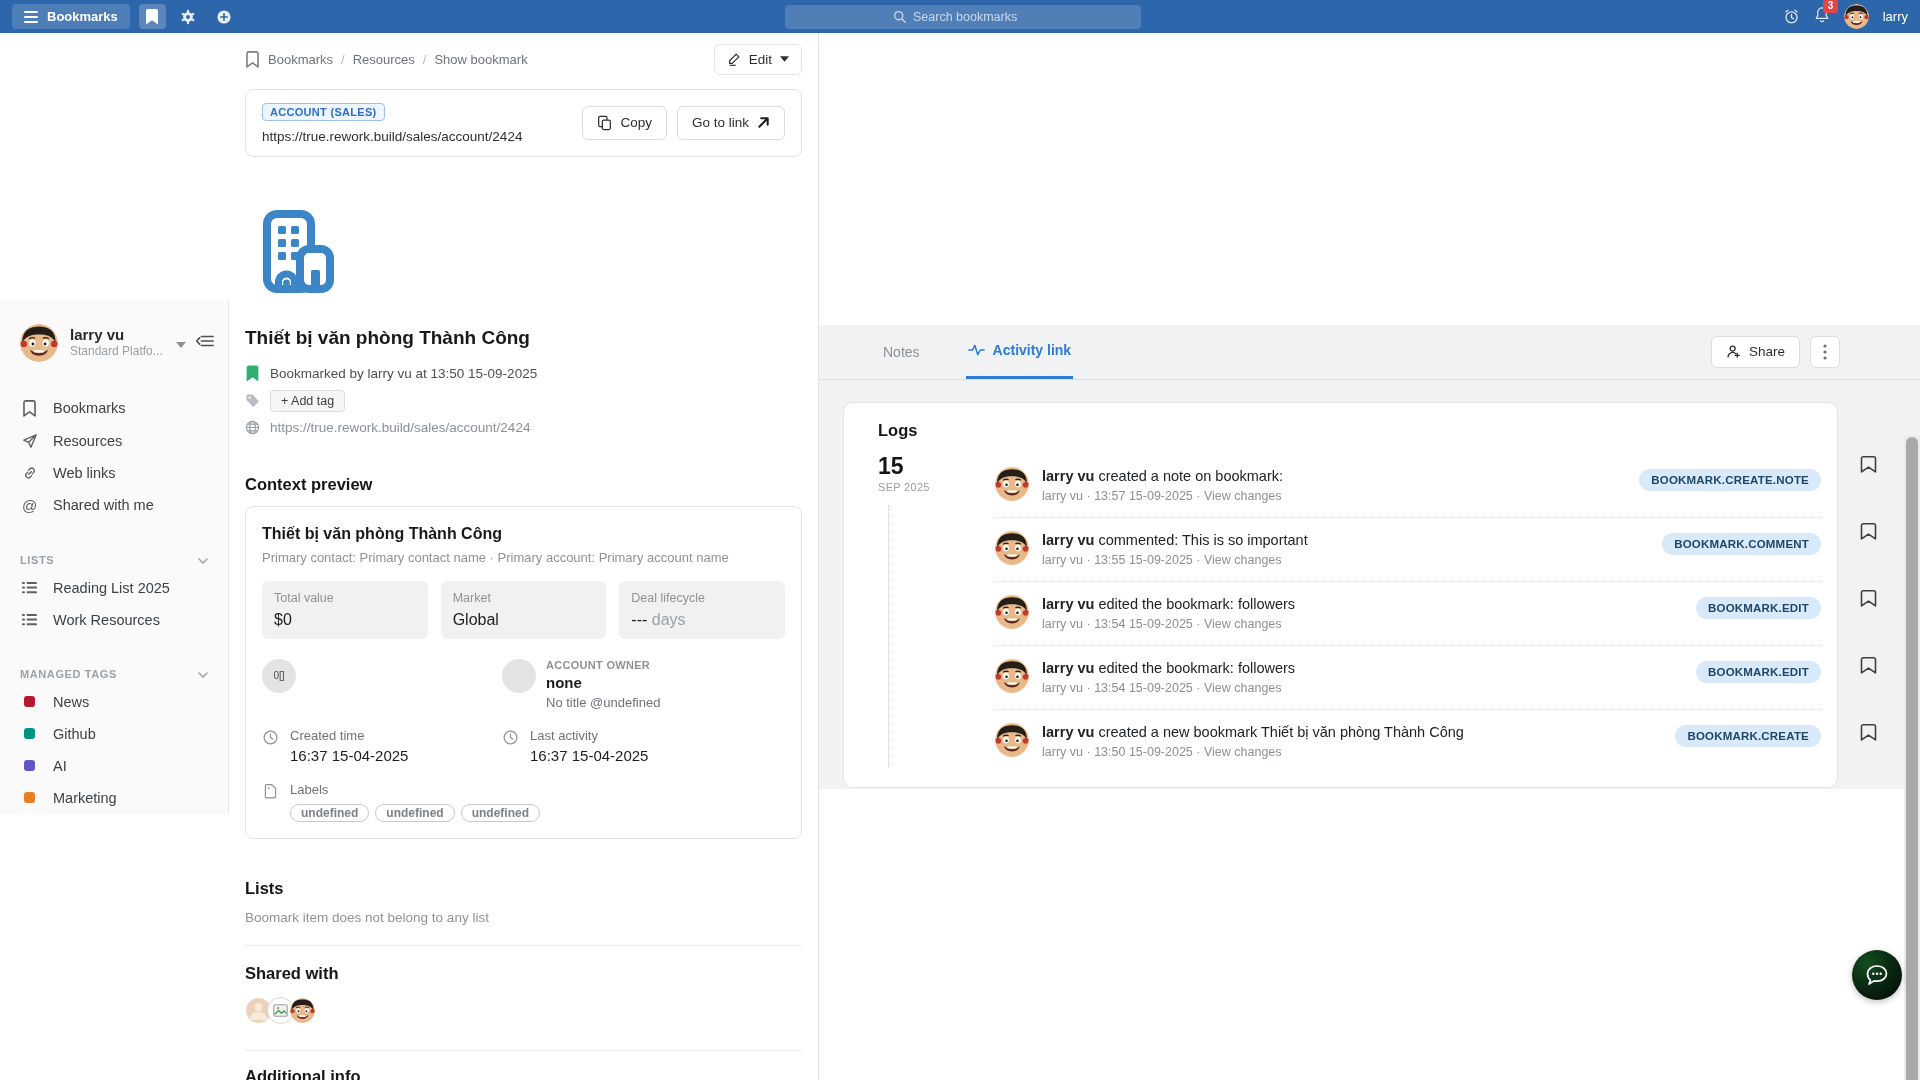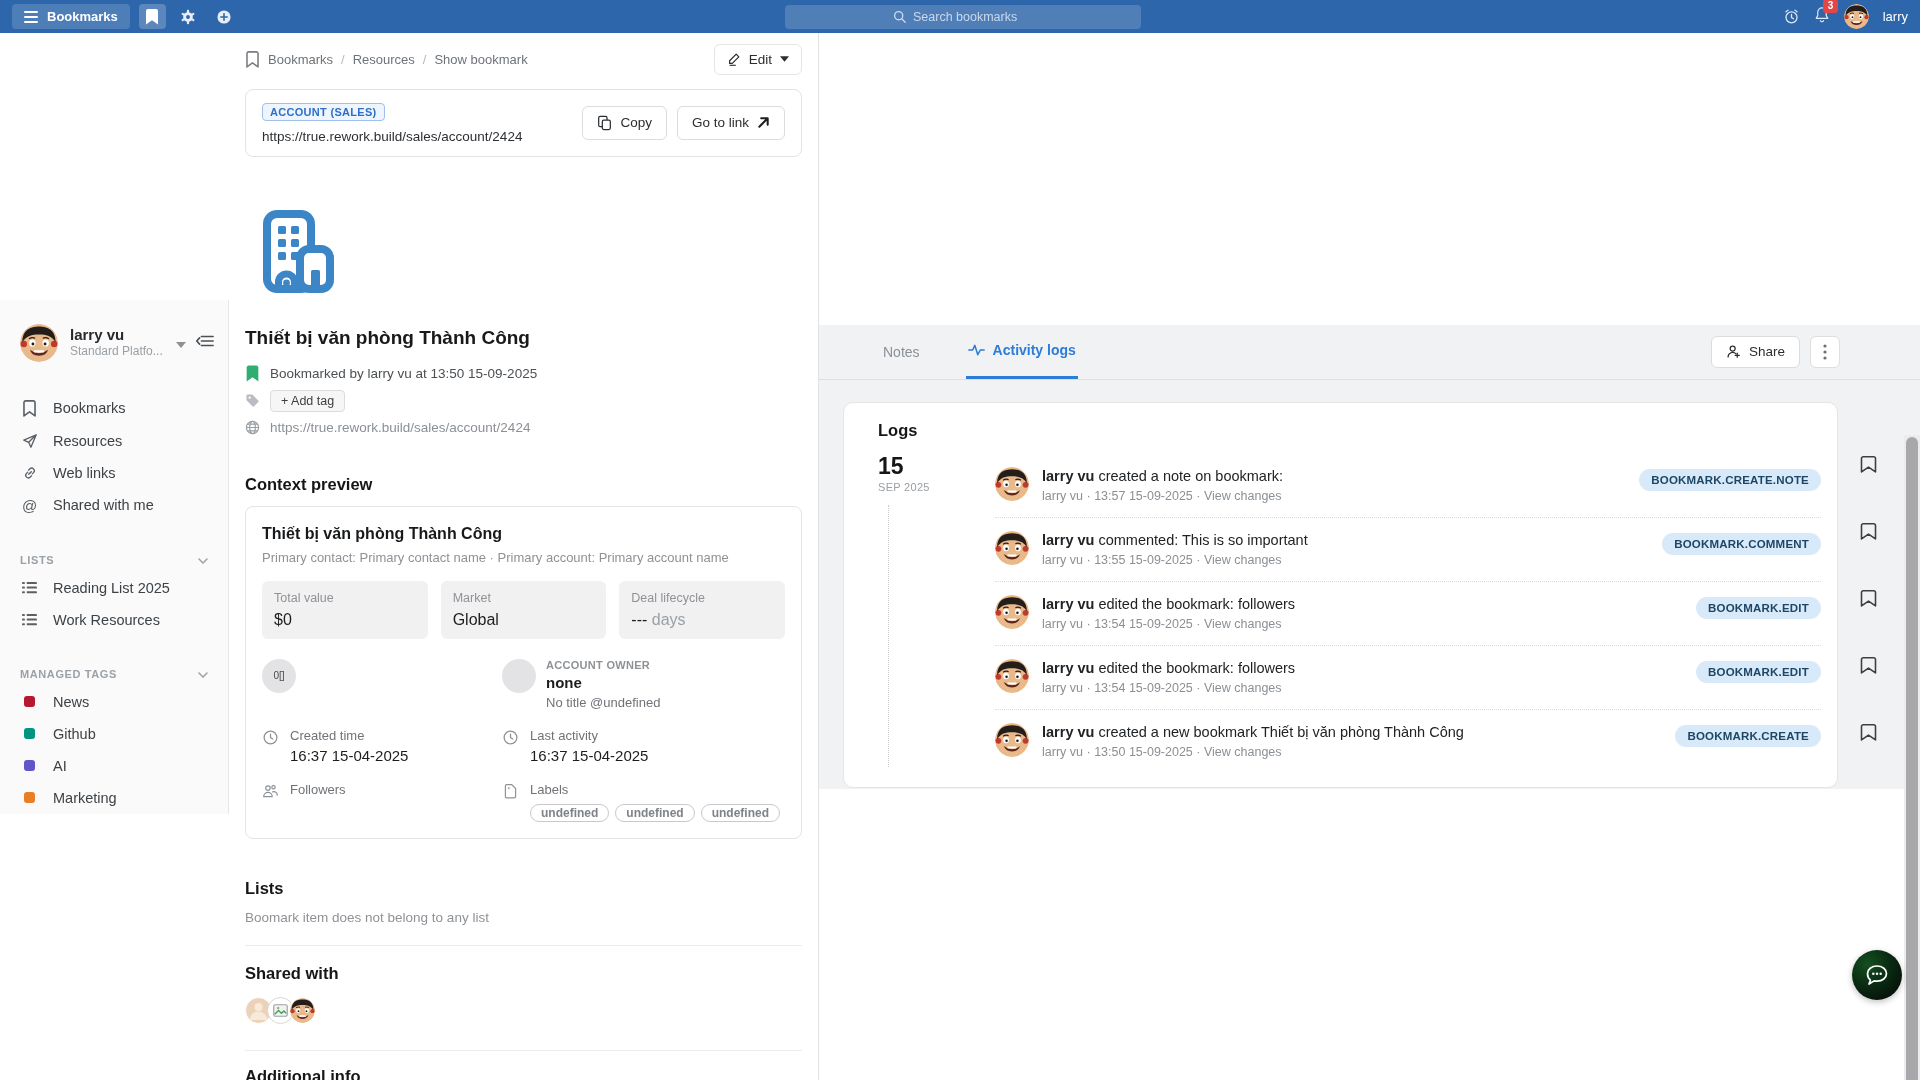--- a/index.html
+++ b/index.html
@@ -496,32 +496,20 @@
               </svg></span>
           <div>
             <div class="kv-label">Last activity</div>
             <div class="kv-value">16:37 15-04-2025</div>
           </div>
         </div>
 
         <div class="kv-block">
           <span class="kv-icon">
             <svg width="17" height="17" viewBox="0 0 20 20">
-              <circle cx="7" cy="6" r="2.6" fill="none" stroke="currentColor" stroke-width="1.4"></circle>
-              <circle cx="13.5" cy="5" r="2" fill="none" stroke="currentColor" stroke-width="1.4"></circle>
-              <path d="M2 16 a5 5 0 0 1 10 0 z M12.5 10.5 a4 4 0 0 1 5.5 3.8" fill="none" stroke="currentColor" stroke-width="1.4" stroke-linecap="round"></path>
-            </svg>
-          </span>
-          <div>
-              <div class="kv-label">Followers</div>
-            </div>
-        </div>
-        <div class="kv-block">
-          <span class="kv-icon">
-            <svg width="17" height="17" viewBox="0 0 20 20">
               <path d="M4 3.5 a1.5 1.5 0 0 1 1.5-1.5 h6 L16 6.5 V16 a1.5 1.5 0 0 1 -1.5 1.5 h-9 A1.5 1.5 0 0 1 4 16 z" fill="none" stroke="currentColor" stroke-width="1.4" stroke-linejoin="round"></path>
               <circle cx="8" cy="6" r="1.1" fill="currentColor"></circle>
             </svg>
           </span>
           <div>
             <div class="kv-label">Labels</div>
             <div class="label-pills">
               <span class="pill">undefined</span>
               <span class="pill">undefined</span>
               <span class="pill">undefined</span>
@@ -561,21 +549,21 @@
     <h2 class="sec-heading" style="margin-top:16px">Additional info</h2>
   </section>
 
   <section class="right">
     <div class="tabs-row">
       <div class="tab">Notes</div>
       <div class="tab active">
         <svg width="17" height="14" viewBox="0 0 20 16">
           <path d="M1 8 h4.5 L8 2.5 L11.5 13.5 L14.5 8 H19" fill="none" stroke="#2d7cd7" stroke-width="1.8" stroke-linecap="round" stroke-linejoin="round"></path>
         </svg>
-        <span>Activity logs</span>
+        <span>Activity link</span>
       </div>
       <div class="tabs-actions">
         <button class="ghost-btn" style="height:32px">
           <svg width="15" height="15" viewBox="0 0 18 18">
             <circle cx="8" cy="5.5" r="3" fill="none" stroke="#2b2e31" stroke-width="1.5"></circle>
             <path d="M2.5 15.5 a5.5 5.5 0 0 1 9.5-3.6" fill="none" stroke="#2b2e31" stroke-width="1.5" stroke-linecap="round"></path>
             <path d="M13.5 11 v5 M11 13.5 h5" stroke="#2b2e31" stroke-width="1.5" stroke-linecap="round"></path>
           </svg>
           <span>Share</span>
         </button>

